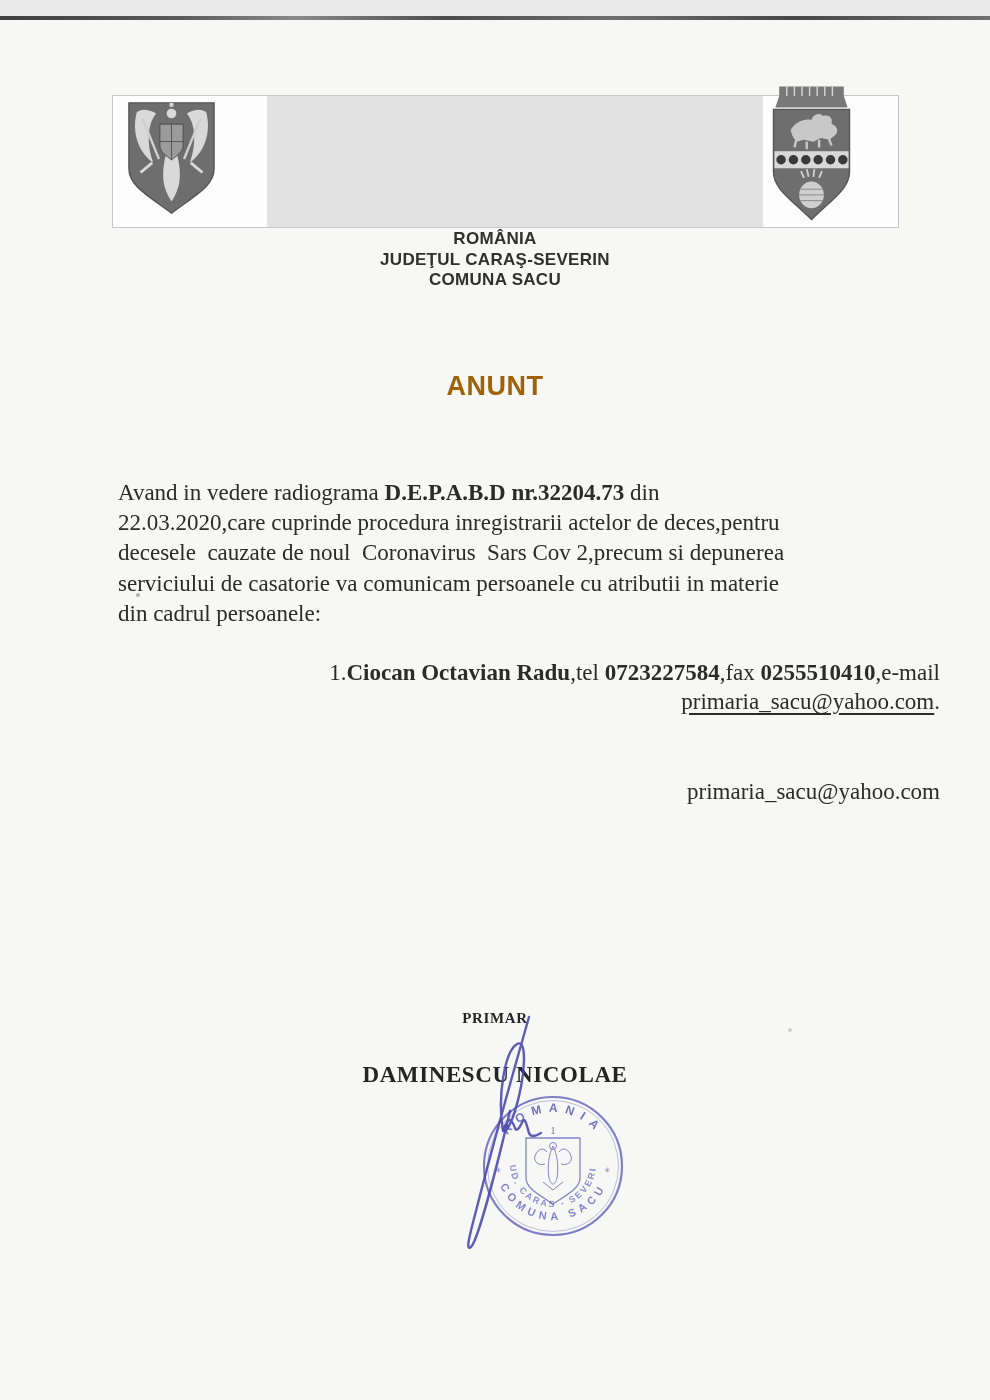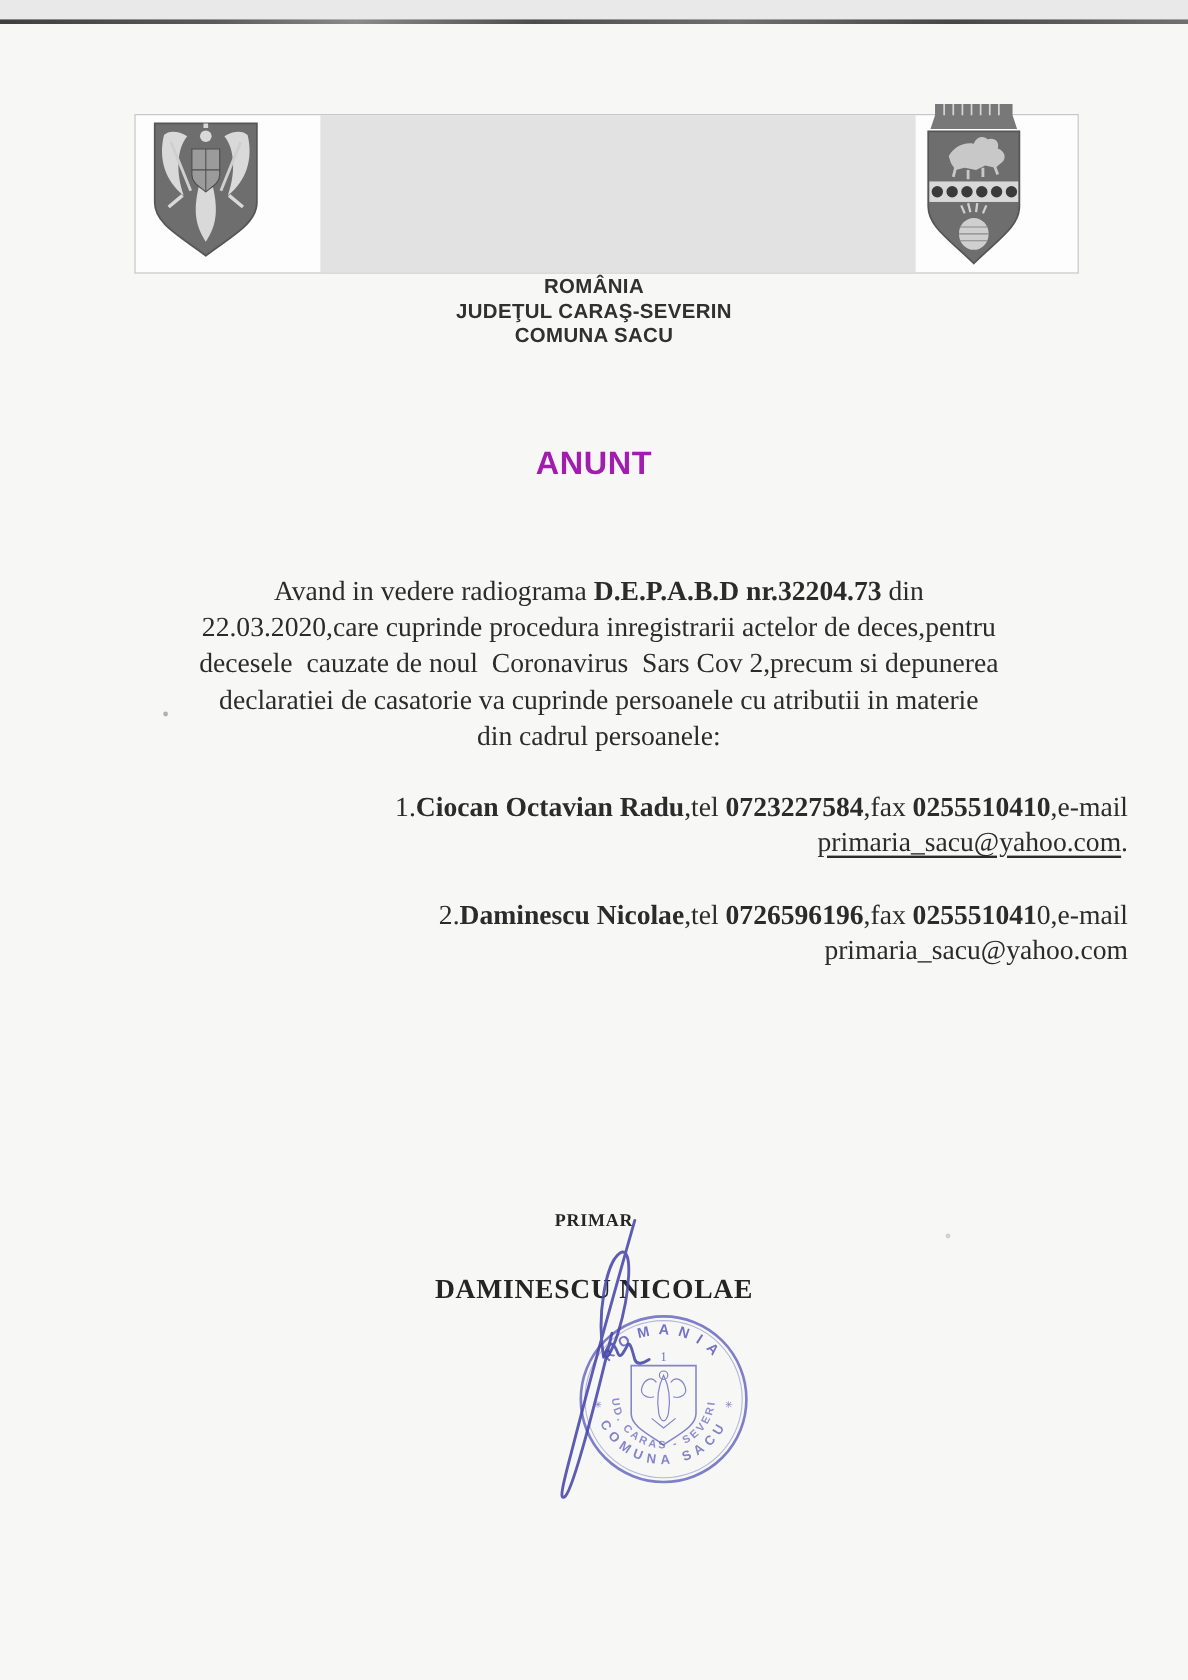--- a/index.html
+++ b/index.html
@@ -33,25 +33,25 @@
     text-align:center;
     font-family:"Liberation Sans", sans-serif;
     font-weight:bold;font-size:17px;line-height:20.5px;
     color:#303030;letter-spacing:0.3px;
   }
   .doc-title{
     position:absolute;left:0;top:355px;width:100%;
     text-align:center;
     font-family:"Liberation Sans", sans-serif;
     font-weight:bold;font-size:27px;letter-spacing:0.5px;
-    color:#a21caf;
+    color:#a16207;
   }
   .paragraph{
     position:absolute;left:118px;top:462px;width:762px;
-    text-align:center;font-size:23px;line-height:30.2px;color:#2b2b2b;
+    font-size:23px;line-height:30.2px;color:#2b2b2b;
   }
   .pline{white-space:pre;}
   .b{font-weight:bold;}
   .contact-line{
     position:absolute;left:60px;width:880px;
     text-align:right;font-size:23px;line-height:28px;white-space:pre;color:#2b2b2b;
   }
   .c1{top:643px;}
   .c1e{top:672px;}
   .c2{top:733px;}
@@ -119,28 +119,27 @@
     <div>JUDEŢUL CARAŞ-SEVERIN</div>
     <div>COMUNA SACU</div>
   </div>
 
   <div class="doc-title">ANUNT</div>
 
   <div class="paragraph">
     <div class="pline"><span>Avand in vedere radiograma </span><span class="b">D.E.P.A.B.D nr.32204.73</span><span> din</span></div>
     <div class="pline"><span>22.03.2020,care cuprinde procedura inregistrarii actelor de deces,pentru</span></div>
     <div class="pline"><span>decesele  cauzate de noul  Coronavirus  Sars Cov 2,precum si depunerea</span></div>
-    <div class="pline"><span>declaratiei de casatorie va cuprinde persoanele cu atributii in materie</span></div>
+    <div class="pline"><span>serviciului de casatorie va comunicam persoanele cu atributii in materie</span></div>
     <div class="pline"><span>din cadrul persoanele:</span></div>
   </div>
 
   <div class="contact-line c1"><span>1.</span><span class="b">Ciocan Octavian Radu</span><span>,tel </span><span class="b">0723227584</span><span>,fax </span><span class="b">0255510410</span><span>,e-mail</span></div>
   <div class="contact-line c1e"><span class="u">primaria_sacu@yahoo.com</span><span>.</span></div>
 
-  <div class="contact-line c2"><span>2.</span><span class="b">Daminescu Nicolae</span><span>,tel </span><span class="b">0726596196</span><span>,fax </span><span class="b">025551041</span><span>0</span><span>,e-mail</span></div>
   <div class="contact-line c2e"><span>primaria_sacu@yahoo.com</span></div>
 
   <div class="sig-role">PRIMAR</div>
   <div class="sig-name">DAMINESCU NICOLAE</div>
 
   <svg class="stamp-wrap" viewBox="0 0 144 144">
     <defs>
       <path id="arcTop" d="M 16 74 A 56 56 0 0 1 128 74"></path>
       <path id="arcMid" d="M 29 70 A 43 43 0 0 0 115 70"></path>
       <path id="arcBot" d="M 14 68 A 58 58 0 0 0 130 68"></path>

